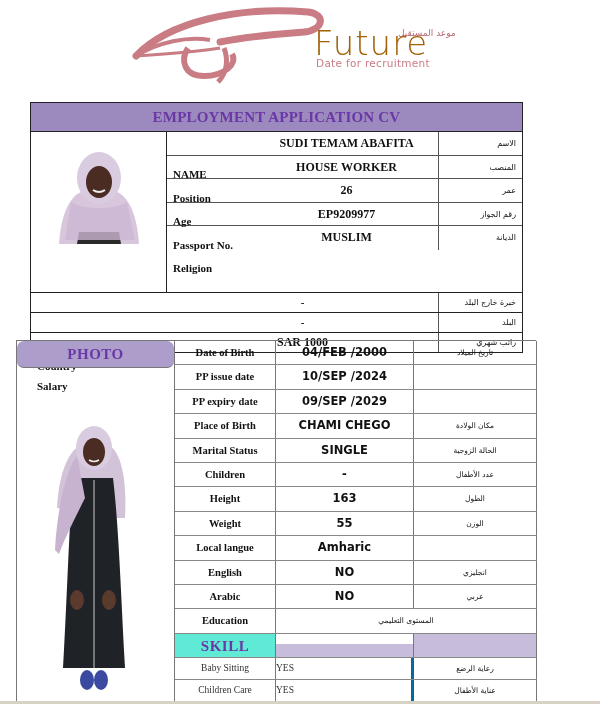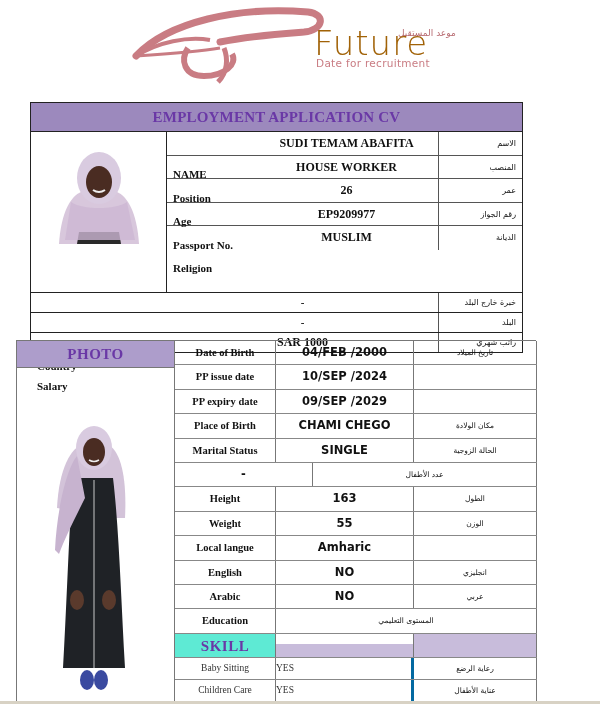--- a/index.html
+++ b/index.html
@@ -26,21 +26,21 @@
   .trow .ar { flex: 1; text-align: right; padding-right: 6px; font-size: 8px; line-height: 23px; font-family: "DejaVu Sans", sans-serif; }
   .wrow { display: flex; height: 20px; border-top: 1.5px solid #222; box-sizing: border-box; font-size: 11px; }
   .wrow .lab { width: 136px; padding-left: 6px; font-weight: bold; line-height: 19px; border-right: 1.5px solid #222; box-sizing: border-box; margin-top: 44px; }
   .wrow .val { width: 272px; text-align: center; font-weight: bold; line-height: 19px; border-right: 1px solid #555; box-sizing: border-box; }
   .wrow .val.big { font-size: 12px; }
   .wrow .ar { flex: 1; text-align: right; padding-right: 6px; font-size: 8px; line-height: 19px; font-family: "DejaVu Sans", sans-serif; }
 
   
   .low { position: absolute; left: 16px; top: 340px; width: 520px; height: 370px; border-left: 1px solid #777; border-top: 1px solid #777; box-sizing: border-box; }
   .photo-col { position: absolute; left: 0; top: 0; width: 158px; height: 370px; border-right: 1px solid #777; box-sizing: border-box; }
-  .photo-header { height: 26px; background: #ad9dcb; color: #6a38a6; font-weight: bold; font-size: 15px; text-align: center; line-height: 26px; border-bottom: 1px solid #777; letter-spacing: 0.5px; }
+  .photo-header { height: 26px; background: #ad9dcb; color: #6a38a6; font-weight: bold; font-size: 15px; text-align: center; line-height: 26px; border-bottom: 1px solid #777; letter-spacing: 0.5px; border-radius: 7px; }
   .details { position: absolute; left: 158px; top: 0; width: 362px; }
   .drow { display: flex; height: 24.4px; border-bottom: 1px solid #888; box-sizing: border-box; }
   .drow .lab { width: 101px; text-align: center; font-weight: bold; font-size: 10.5px; line-height: 23px; border-right: 1px solid #777; box-sizing: border-box; }
   .drow .val { width: 138px; text-align: center; font-weight: bold; font-size: 11.5px; line-height: 23px; font-family: "DejaVu Sans", sans-serif; border-right: 1px solid #777; box-sizing: border-box; }
   .drow .ar { flex: 1; text-align: center; font-size: 7.5px; line-height: 23px; font-family: "DejaVu Sans", sans-serif; border-right: 1px solid #777; box-sizing: border-box; }
   .skill-row { display: flex; height: 24px; border-bottom: 1px solid #888; box-sizing: border-box; }
   .skill-row .lab { width: 101px; background: #5eead4; color: #6a38a6; font-weight: bold; font-size: 15px; text-align: center; line-height: 24px; border-right: 1px solid #777; box-sizing: border-box; letter-spacing: 0.5px; }
   .skill-row .mid { width: 138px; border-right: 1px solid #777; box-sizing: border-box; background: linear-gradient(#ffffff 0 45%, #c8bcdb 45% 100%); }
   .skill-row .ar { flex: 1; background: #c8bcdb; border-right: 1px solid #777; box-sizing: border-box; }
   .srow { display: flex; height: 22px; border-bottom: 1px solid #888; box-sizing: border-box; font-size: 9.5px; }
@@ -160,20 +160,21 @@
       <div class="lab">Place of Birth</div>
       <div class="val">CHAMI CHEGO</div>
       <div class="ar">مكان الولادة</div>
     </div>
     <div class="drow">
       <div class="lab">Marital Status</div>
       <div class="val">SINGLE</div>
       <div class="ar">الحالة الزوجية</div>
     </div>
     <div class="drow">
+      <div class="lab">Children</div>
       <div class="val">-</div>
       <div class="ar">عدد الأطفال</div>
     </div>
     <div class="drow">
       <div class="lab">Height</div>
       <div class="val">163</div>
       <div class="ar">الطول</div>
     </div>
     <div class="drow">
       <div class="lab">Weight</div>

